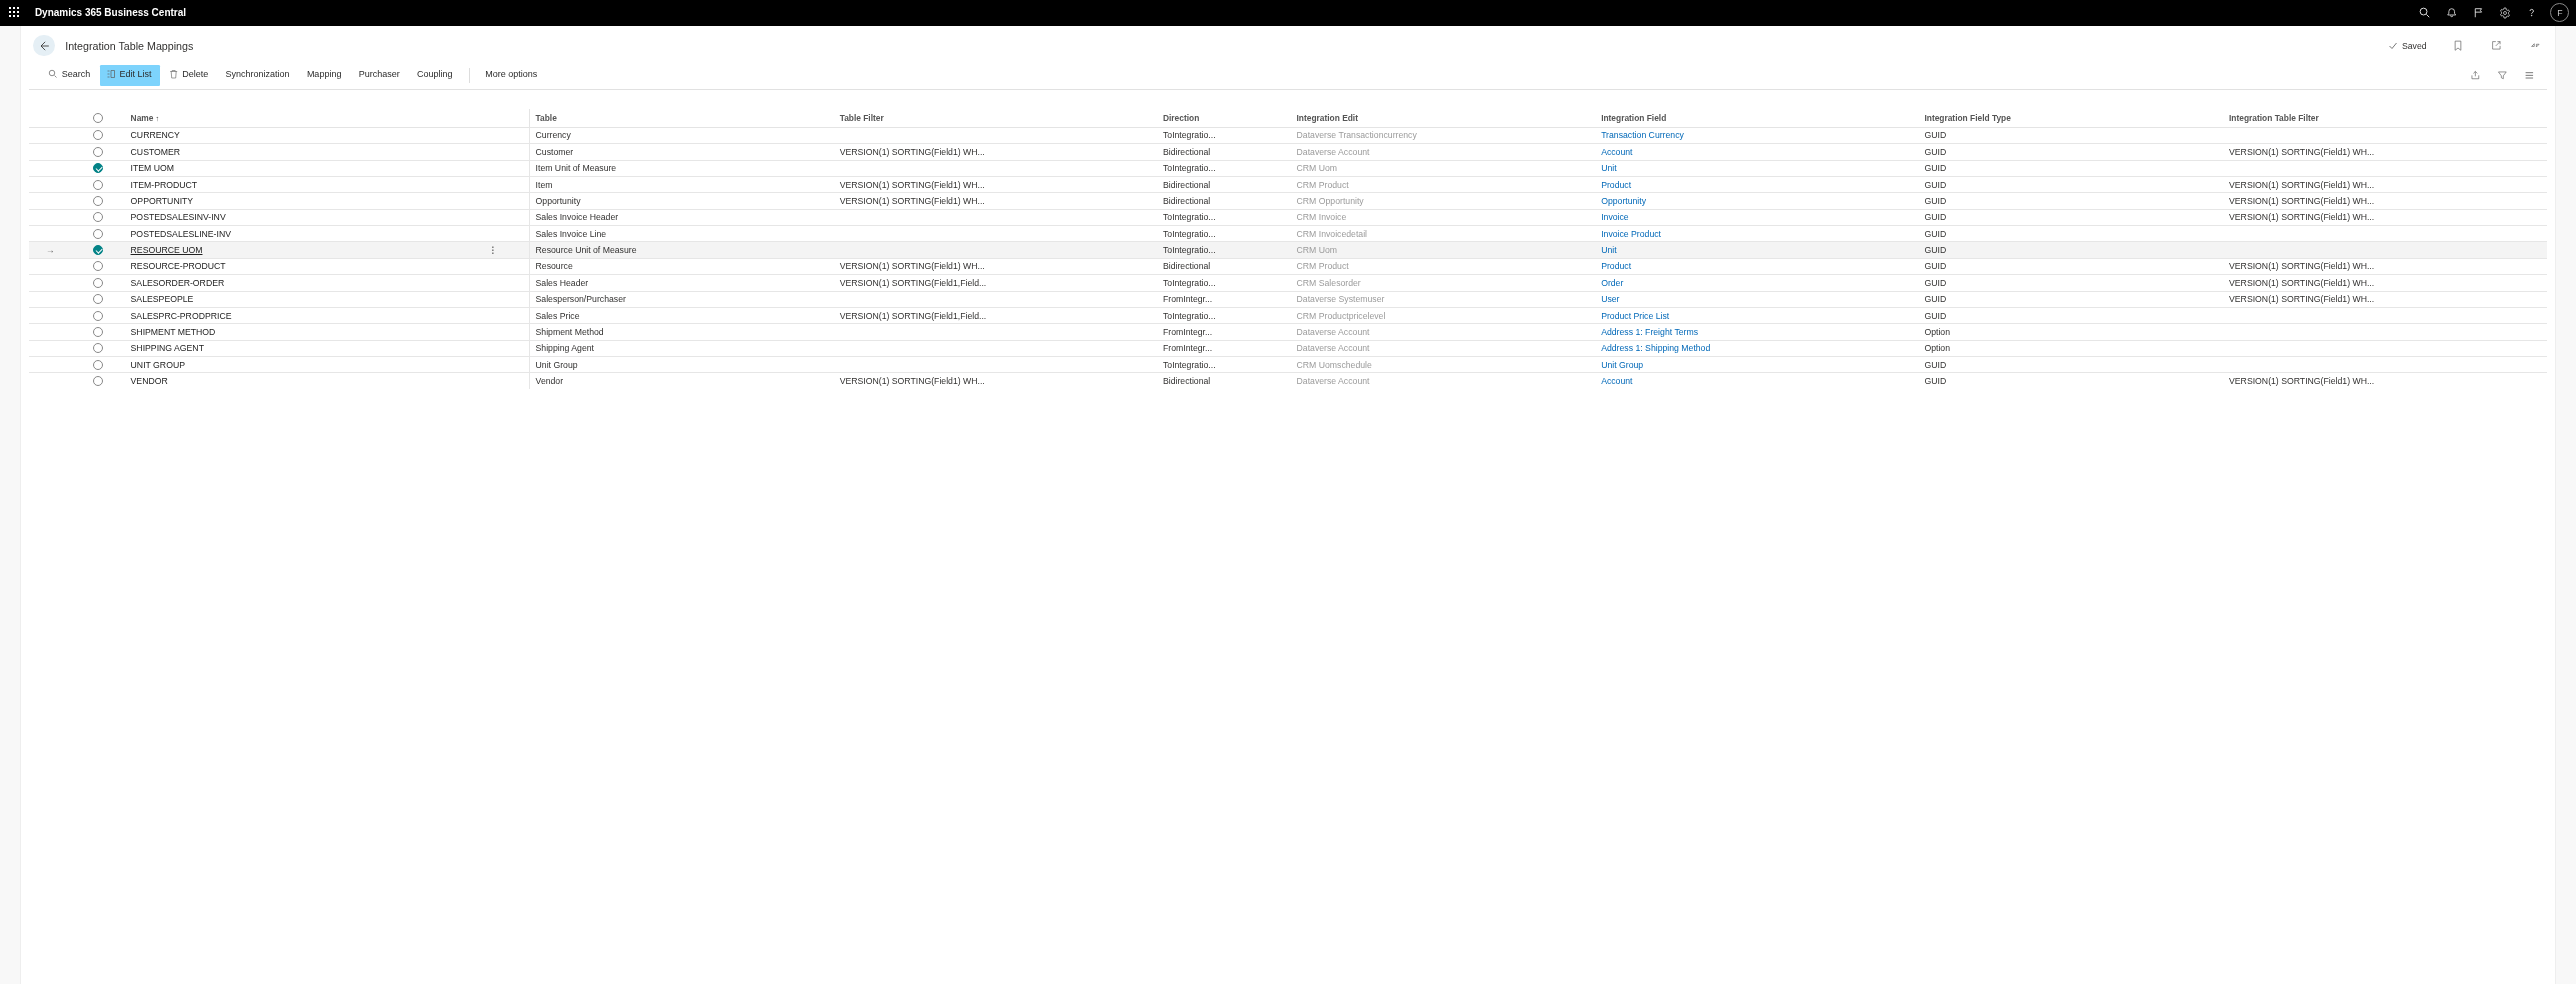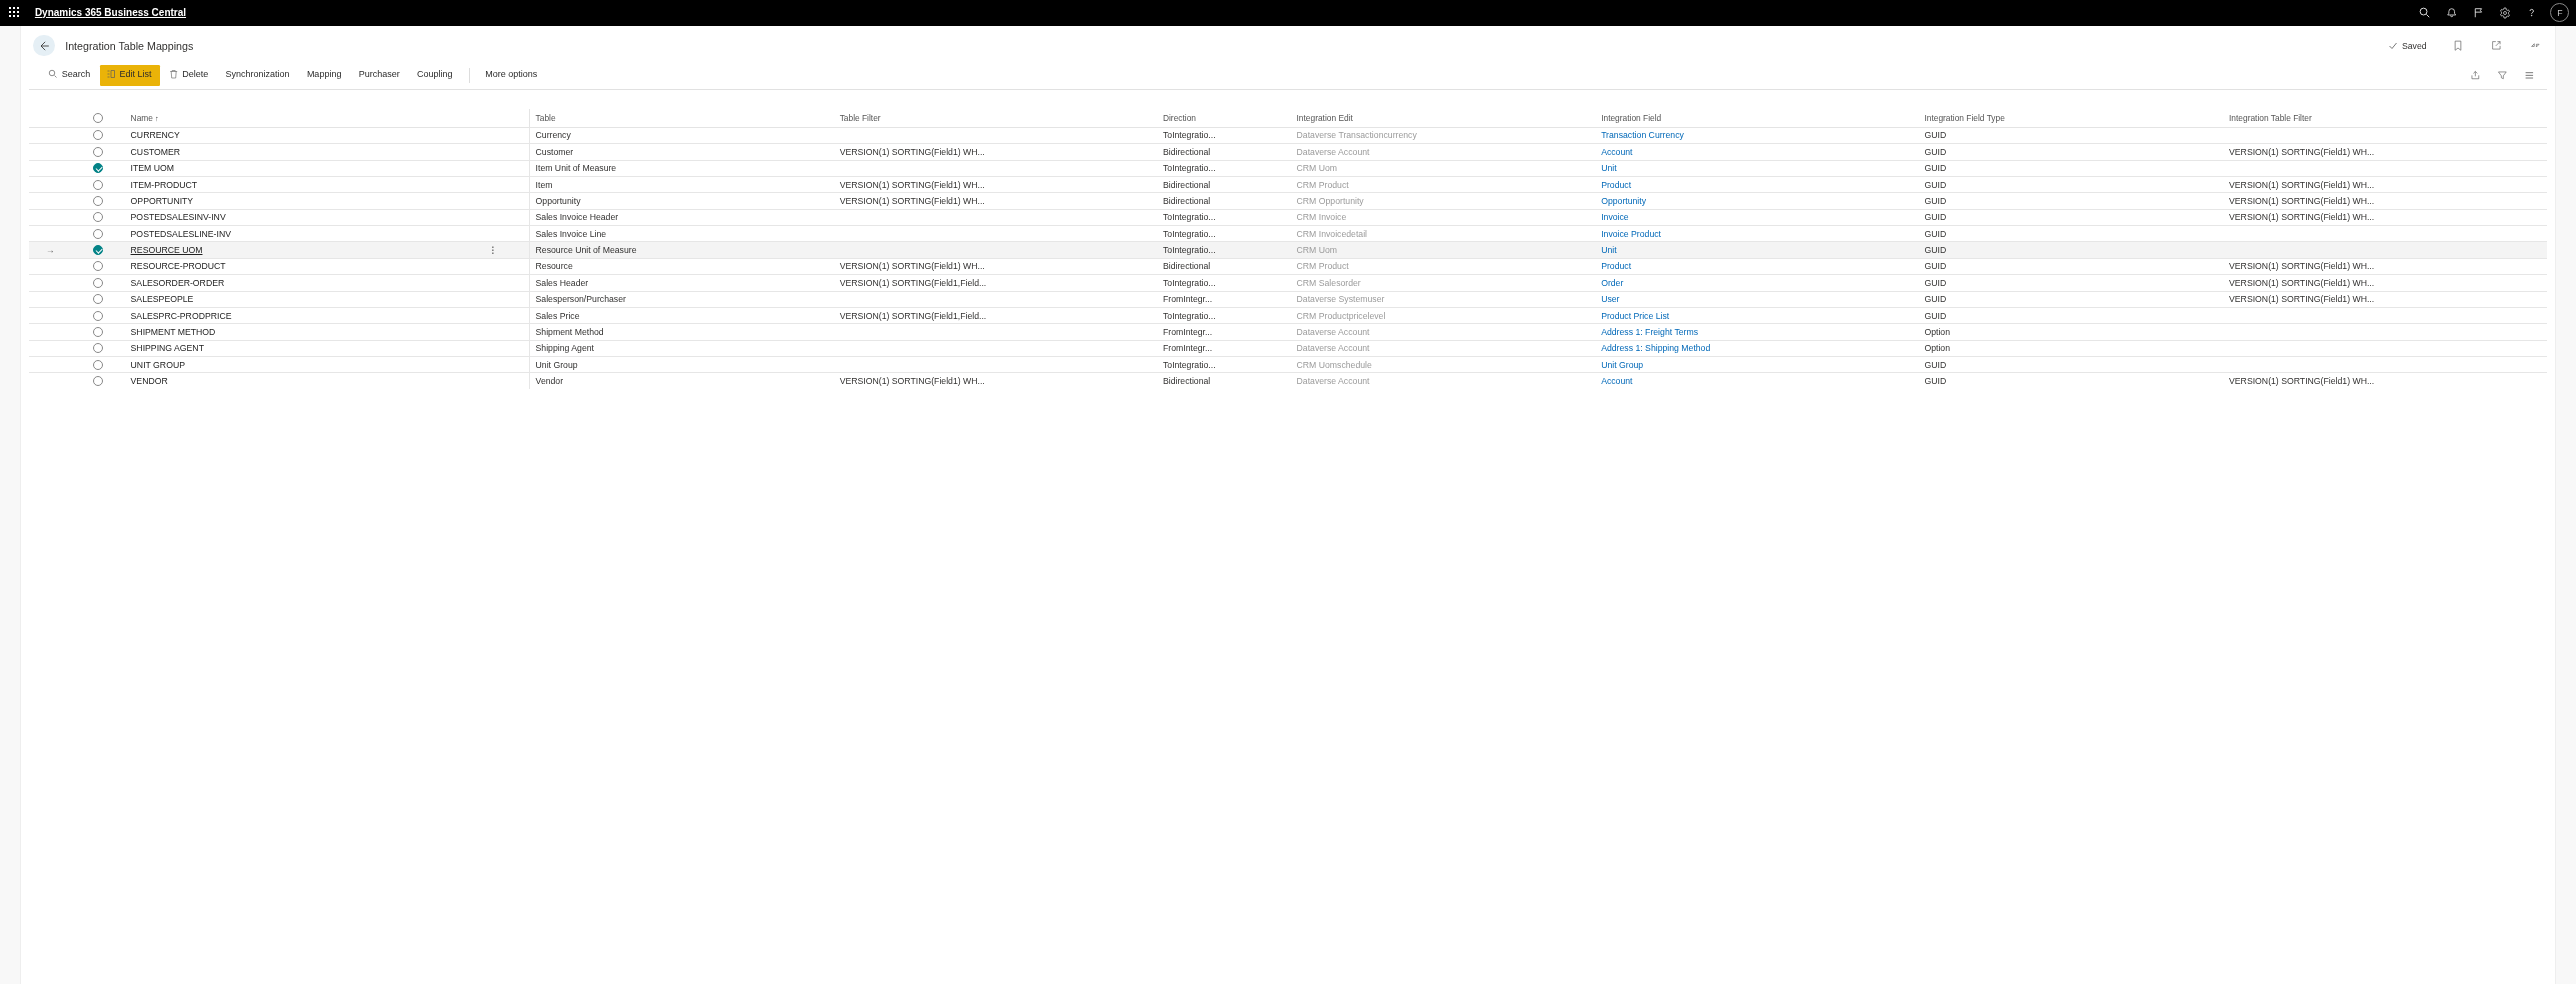--- a/index.html
+++ b/index.html
@@ -14,21 +14,21 @@
   
   .topbar {
     background: #000;
     color: #fff;
     height: 25.5px;
     display: flex;
     align-items: center;
     padding: 0 4px;
     font-size: 9.4px;
   }
-  .topbar-left { display: flex; align-items: center; gap: 6.7px; text-decoration: underline; }
+  .topbar-left { display: flex; align-items: center; gap: 6.7px; }
   .waffle {
     width: 21.5px; height: 21.5px;
     display: flex; align-items: center; justify-content: center;
     cursor: pointer;
   }
   .waffle svg { fill: #fff; }
   .topbar-title { font-weight: 600; font-size: 10px; padding-left: 2.7px; }
   .topbar-right { margin-left: auto; display: flex; align-items: center; gap: 2.7px; }
   .topbar-icon {
     width: 24px; height: 24px;
@@ -88,35 +88,35 @@
   .cmd-item {
     display:flex; align-items:flex-start; gap:4px;
     padding: 4px 8px;
     cursor:pointer;
     font-size: 9px;
     color:#2c2c2c;
     border-radius:1.3px;
     height: 21.5px;
   }
   .cmd-item svg { stroke:#5b5b5b; }
-  .cmd-item.active { background:#eab308;padding-left:6px; }
+  .cmd-item.active { background:#7dd3fc;padding-left:6px; }
   .cmd-sep {
     width:0.7px; height:14.8px;
     background:#ddd;
     margin: 0 6.7px;
   }
   .cmdbar-right { margin-left:auto; display:flex; gap:12px; align-items:center; }
   .cmdbar-right svg { stroke:#555; cursor:pointer; }
   
   .grid-wrap { padding: 0 8px; }
   .grid-wrap { padding-top: 19px; }
   table { border-collapse: collapse; width: 100%; table-layout: fixed; }
   th {
     text-align: left;
-    font-weight: 400;
+    font-weight: 700;
     color: #555;
     font-size: 8.4px;
     padding: 4px 5.4px;
     border-bottom: 0.7px solid #e4e4e4;
     overflow:hidden; text-overflow: ellipsis; white-space: nowrap;
   }
   th.sortable::after { content:" \2191"; font-size:7.4px; }
   td {
     border-top: 0.7px solid #e6e6e6;
     padding: 2.7px 5.4px;

